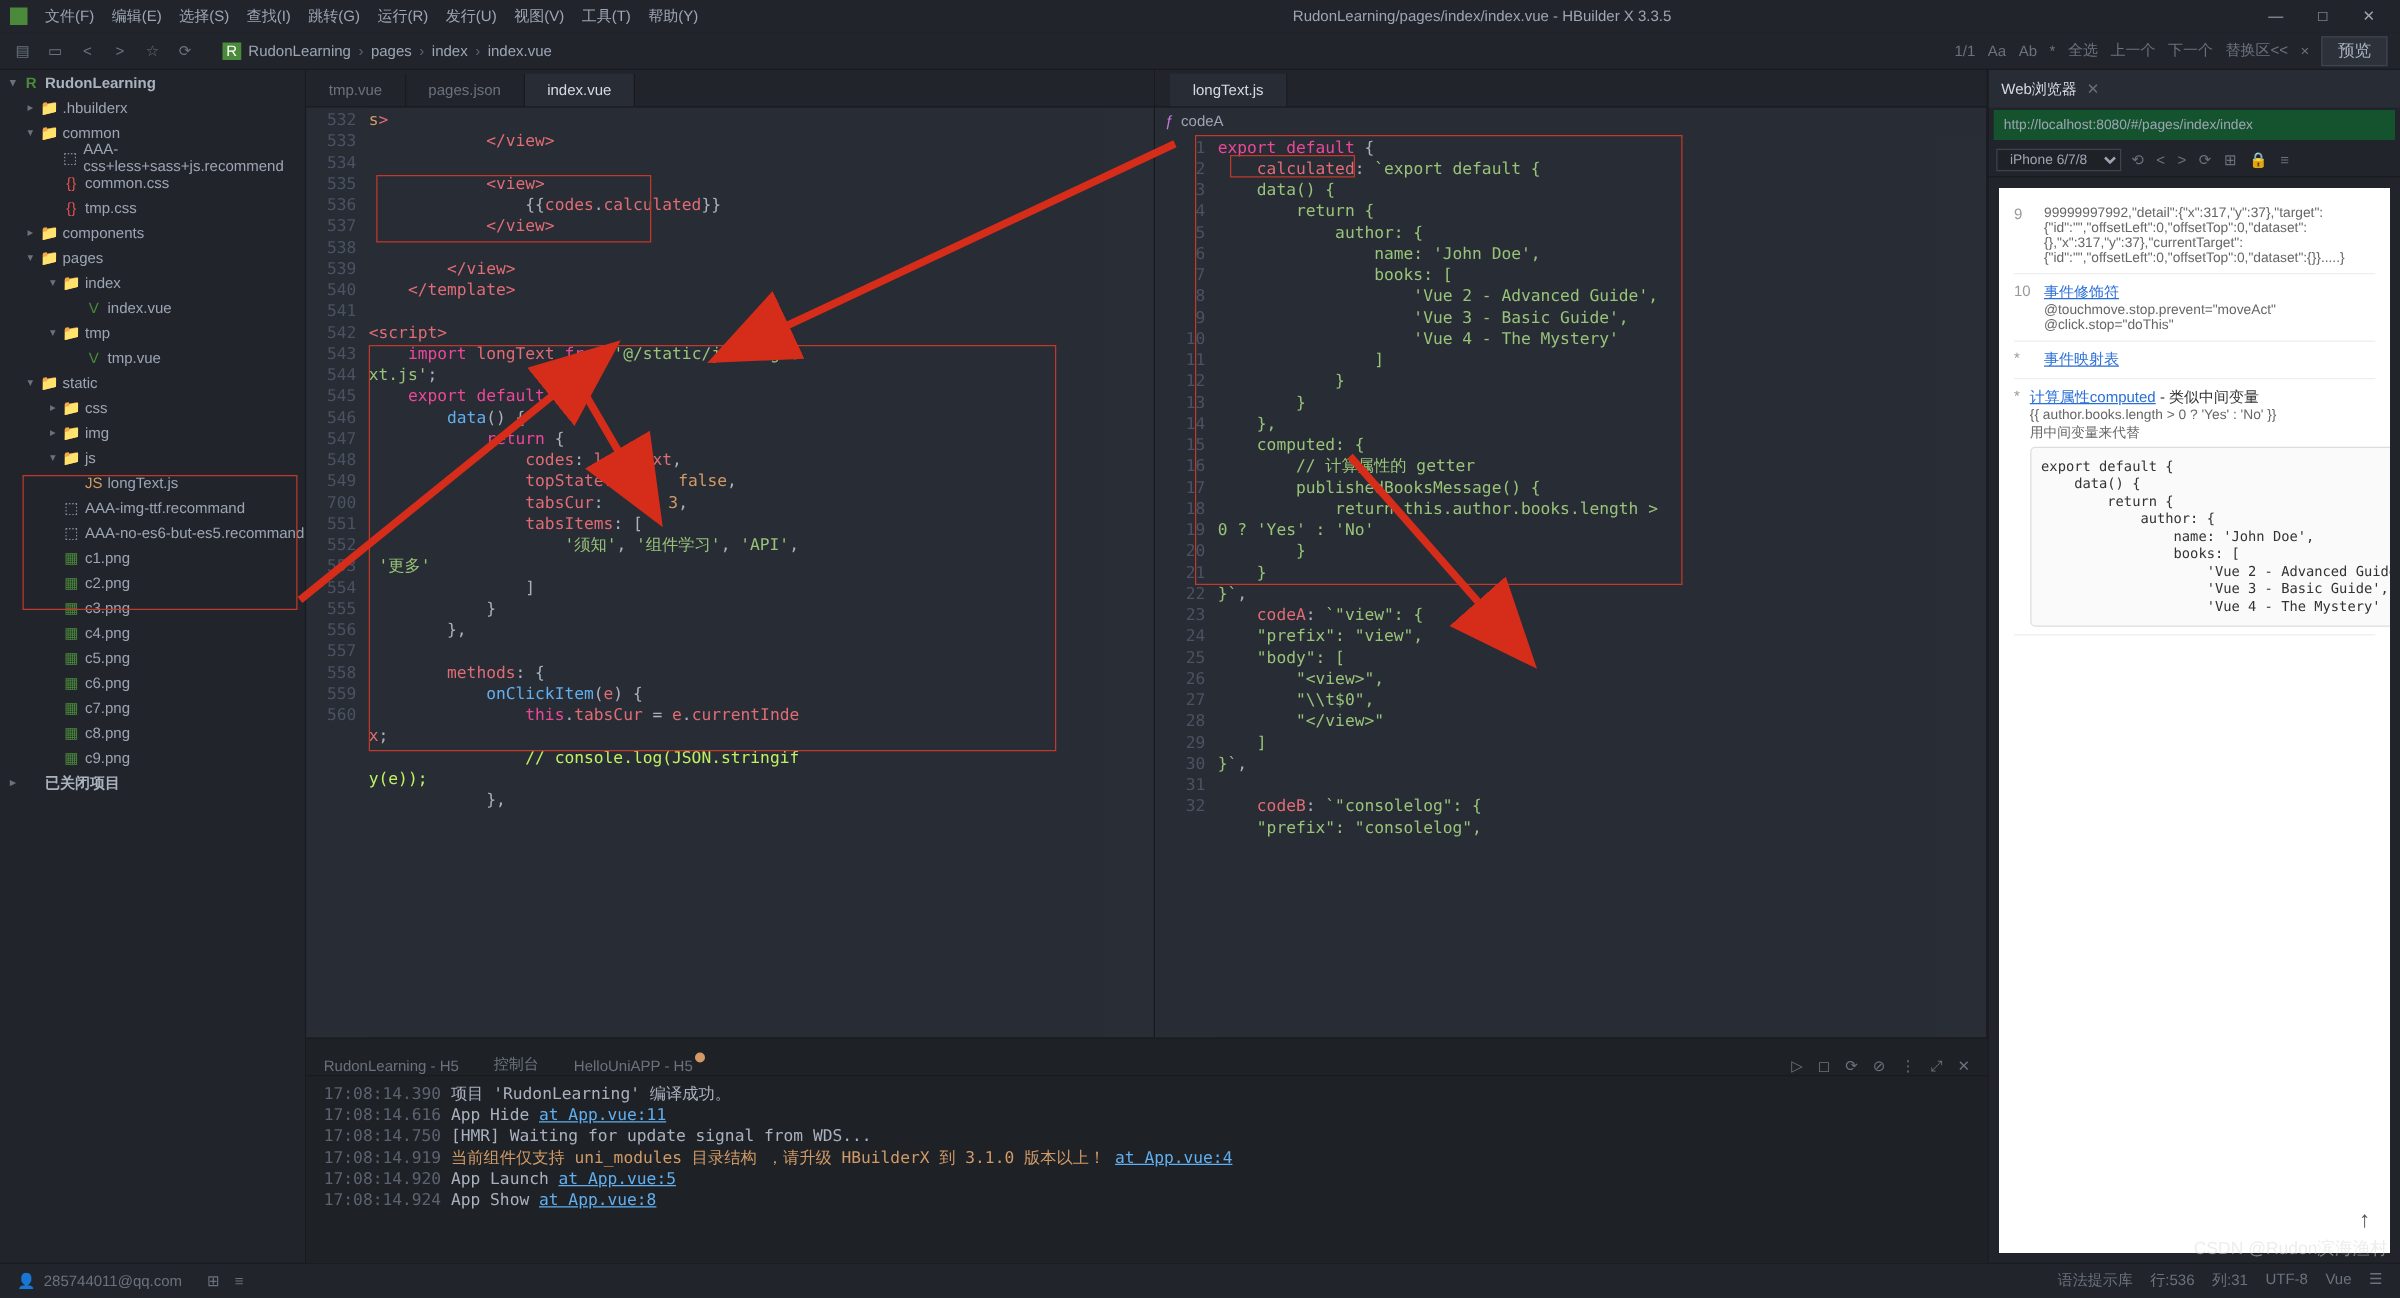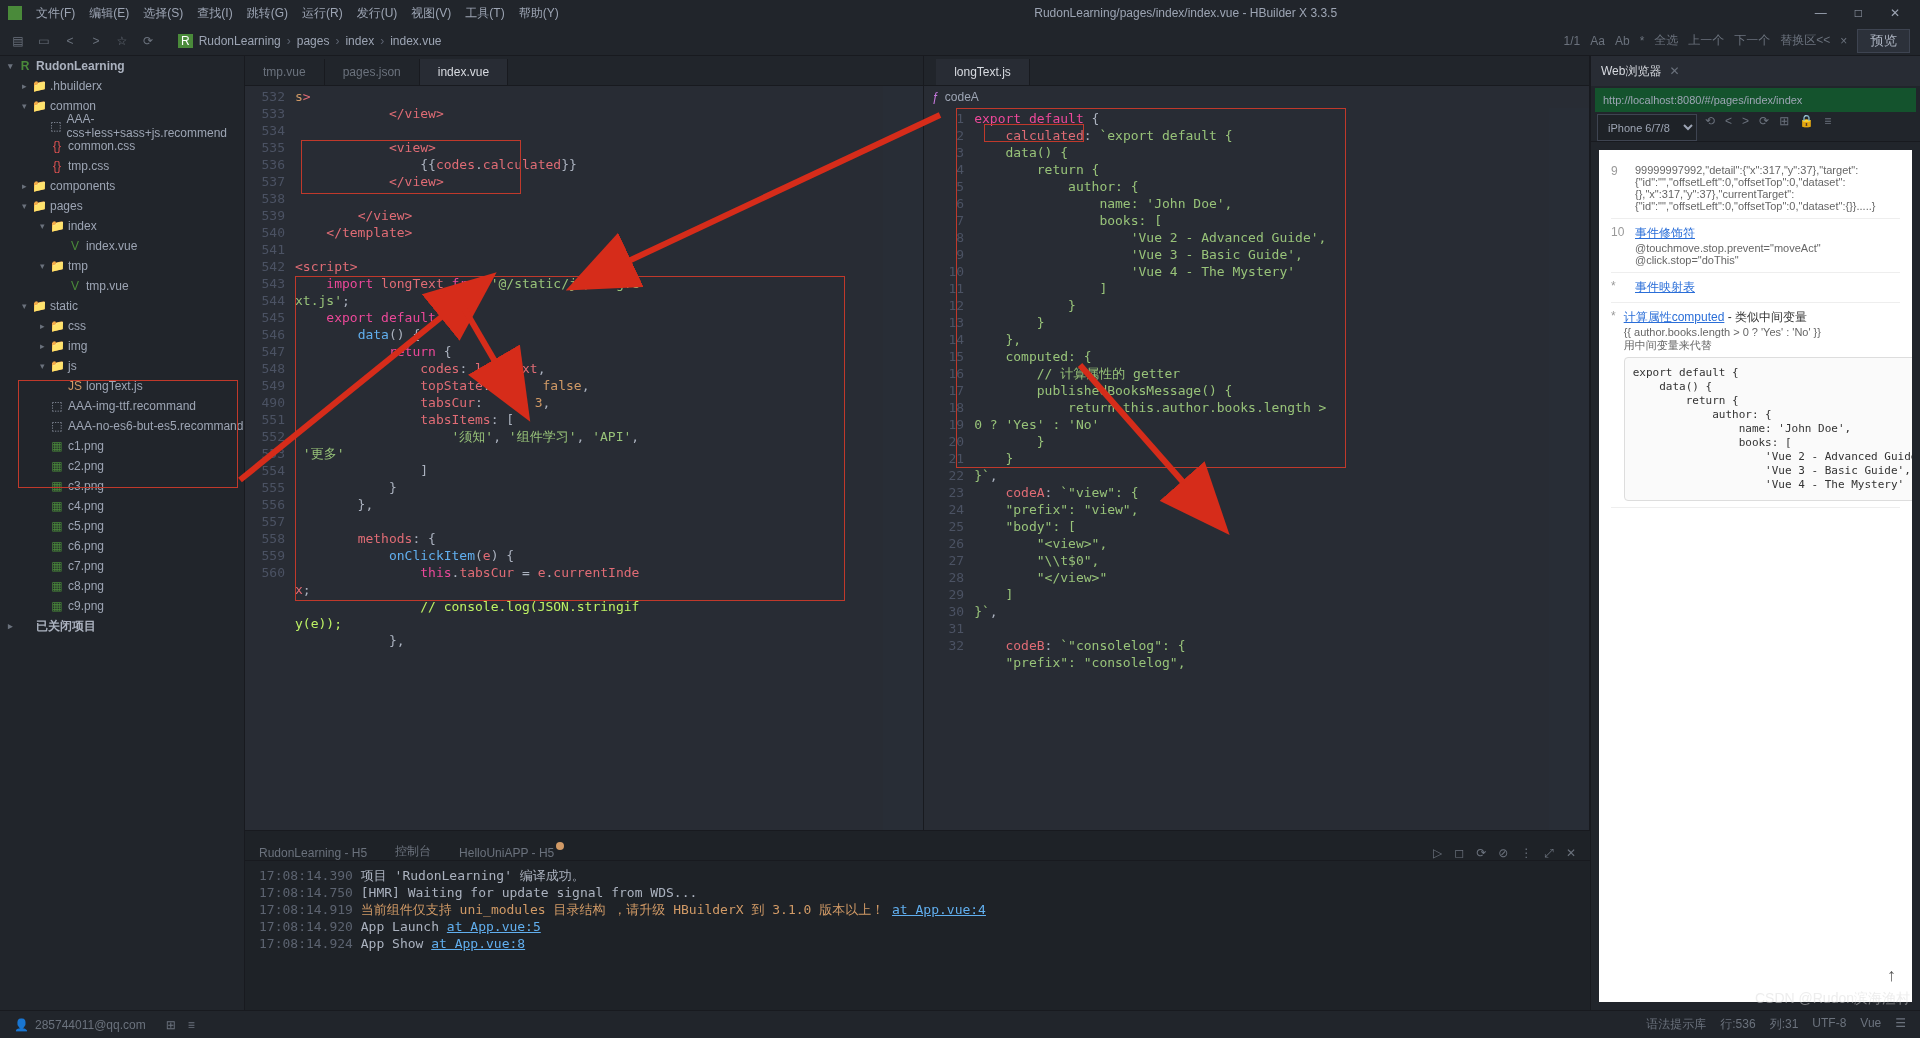--- a/index.html
+++ b/index.html
@@ -77,21 +77,21 @@
 .console-body { flex: 1; padding: 6px 14px; font-family: Consolas, monospace; font-size: 13px; line-height: 17px; overflow: auto; }
 .console-body .ts { color: #5c6370; }
 .console-body .link { color: #61afef; text-decoration: underline; cursor: pointer; }
 .console-body .warn { color: #d19a66; }
 
 
 .browser-pane { width: 330px; background: #21252b; display: flex; flex-direction: column; border-left: 1px solid #181a1f; }
 .browser-tab { height: 30px; display: flex; align-items: center; background: #282c34; padding: 0 10px; color: #d7dae0; }
 .browser-tab .close-x { margin-left: 8px; cursor: pointer; color: #6b727d; }
 .url-bar { height: 24px; background: #14532d; margin: 2px 4px; display: flex; align-items: center; padding: 0 8px; color: #9da5b4; font-size: 11px; }
-.device-bar { height: 28px; display: flex; gap: 8px; padding: 0 6px; border-bottom: 1px solid #181a1f; }
+.device-bar { height: 28px; display: flex; align-items: center; gap: 8px; padding: 0 6px; border-bottom: 1px solid #181a1f; }
 .device-select { background: #1e2227; border: 1px solid #3e4451; color: #9da5b4; padding: 1px 6px; font-size: 11px; width: 100px; }
 .device-icons { display: flex; gap: 10px; color: #6b727d; }
 .device-icons span { cursor: pointer; }
 .phone-frame { flex: 1; background: #fff; margin: 8px; position: relative; overflow: auto; color: #333; }
 .phone-content { padding: 8px 12px; font-size: 12px; }
 .phone-row { display: flex; border-bottom: 1px solid #eee; padding: 6px 0; gap: 8px; }
 .phone-row .idx { width: 16px; color: #999; }
 .phone-row .body { flex: 1; }
 .phone-row .body a { color: #2a6ed8; text-decoration: underline; }
 .phone-row .small { color: #666; font-size: 11px; }
@@ -342,21 +342,21 @@
               <div>541</div>
               <div>542</div>
               <div>543</div>
               <div></div>
               <div>544</div>
               <div>545</div>
               <div>546</div>
               <div>547</div>
               <div>548</div>
               <div>549</div>
-              <div>490</div>
+              <div>700</div>
               <div>551</div>
               <div></div>
               <div>552</div>
               <div>553</div>
               <div>554</div>
               <div>555</div>
               <div>556</div>
               <div>557</div>
               <div>558</div>
               <div></div>
@@ -433,20 +433,21 @@
           <span>◻</span>
           <span>⟳</span>
           <span>⊘</span>
           <span>⋮</span>
           <span>⤢</span>
           <span>✕</span>
         </div>
       </div>
       <div class="console-body" id="console-body">
           <div><span class="ts">17:08:14.390</span> <span>项目 'RudonLearning' 编译成功。</span></div>
+          <div><span class="ts">17:08:14.616</span> <span>App Hide </span> <span class="link">at App.vue:11</span></div>
           <div><span class="ts">17:08:14.750</span> <span>[HMR] Waiting for update signal from WDS...</span></div>
           <div><span class="ts">17:08:14.919</span> <span class="warn">当前组件仅支持 uni_modules 目录结构 ，请升级 HBuilderX 到 3.1.0 版本以上！</span>  <span class="link">at App.vue:4</span></div>
           <div><span class="ts">17:08:14.920</span> <span>App Launch </span> <span class="link">at App.vue:5</span></div>
           <div><span class="ts">17:08:14.924</span> <span>App Show </span> <span class="link">at App.vue:8</span></div>
         </div>
     </div>
   </div>
 
   <div class="browser-pane">
     <div class="browser-tab">

